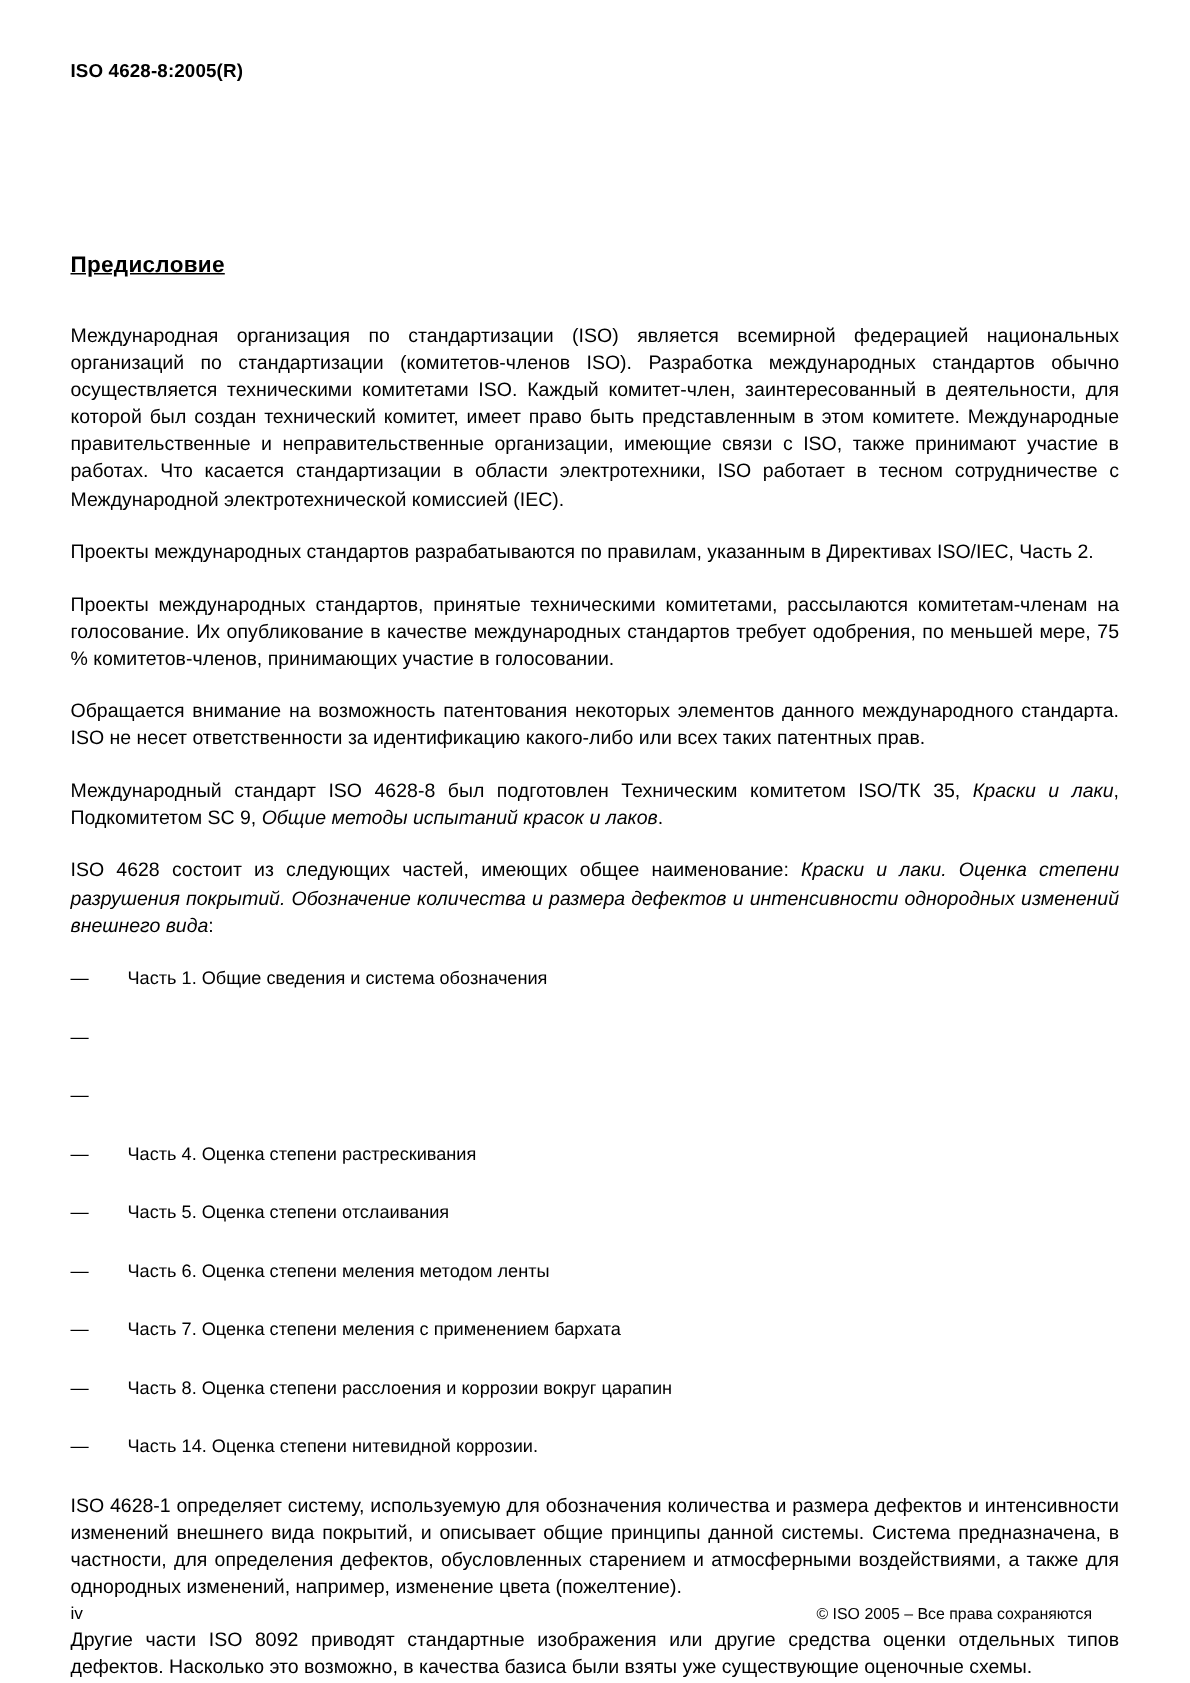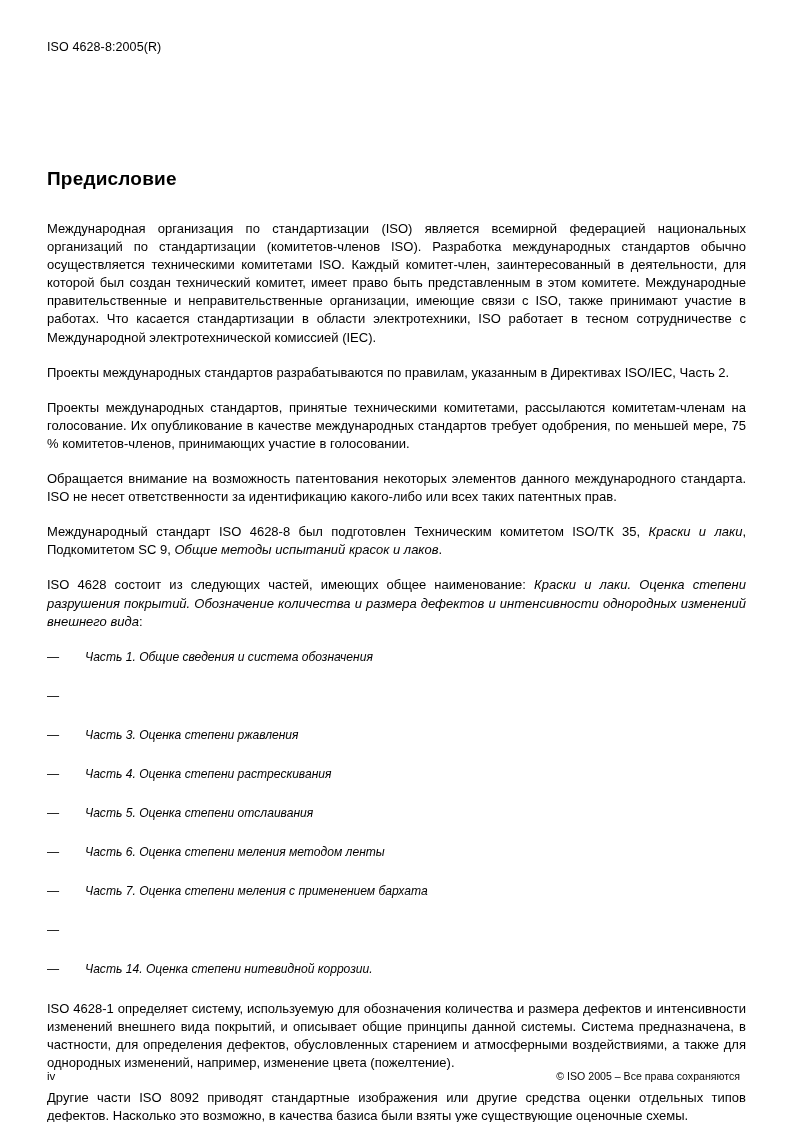--- a/index.html
+++ b/index.html
@@ -20,34 +20,35 @@
     left: 0;
     top: 0;
     width: 793px;
     height: 1122px;
   }
   .header-id {
     position: absolute;
     left: 47px;
     top: 40px;
     font-size: 12.5px;
-    font-weight: normal;
+    font-weight: bold;
     letter-spacing: 0.1px;
   }
   .content {
     position: absolute;
     left: 47px;
     top: 168px;
     width: 699px;
   }
   .section-title {
-    font-size: 19px;
+    font-size: 15px;
     font-weight: bold;
     margin: 0 0 30px 0;
     letter-spacing: 0.2px;
+    text-decoration: underline;
   }
   p.para {
     margin: 0 0 17px 0;
     font-size: 13px;
     line-height: 18.1px;
     text-align: justify;
     text-justify: inter-word;
   }
   .it {
     font-style: italic;
@@ -63,39 +64,38 @@
     margin: 0 0 21px 0;
     display: flex;
     align-items: flex-start;
   }
   .list li .dash {
     width: 38px;
     flex: 0 0 38px;
     font-style: normal;
   }
   .list li .item-text {
-    font-style: italic;
   }
   .footer {
     position: absolute;
     left: 47px;
     top: 1070px;
     width: 699px;
     display: flex;
     justify-content: space-between;
     align-items: baseline;
     font-size: 11px;
     text-align: center;
   }
   .footer .page-num {
     font-size: 11.5px;
   }
   .footer .copyright {
     font-size: 10.6px;
-    margin-right: 6px;
+    margin-right: 18px;
   }
 </style>
 </head>
 <body>
 
 <div class="page">
 
   <div class="header-id">ISO 4628-8:2005(R)</div>
 
   <div class="content">
@@ -121,40 +121,40 @@
     <ul class="list">
       <li>
         <span class="dash">—</span>
         <span class="item-text">Часть 1. Общие сведения и система обозначения</span>
       </li>
       <li>
         <span class="dash">—</span>
       </li>
       <li>
         <span class="dash">—</span>
-        <span class="item-text">Часть 3. Оценка степени ржавления</span>
       </li>
       <li>
         <span class="dash">—</span>
         <span class="item-text">Часть 4. Оценка степени растрескивания</span>
       </li>
       <li>
         <span class="dash">—</span>
         <span class="item-text">Часть 5. Оценка степени отслаивания</span>
       </li>
       <li>
         <span class="dash">—</span>
         <span class="item-text">Часть 6. Оценка степени меления методом ленты</span>
       </li>
       <li>
         <span class="dash">—</span>
         <span class="item-text">Часть 7. Оценка степени меления с применением бархата</span>
       </li>
       <li>
         <span class="dash">—</span>
+        <span class="item-text">Часть 8. Оценка степени расслоения и коррозии вокруг царапин</span>
       </li>
       <li>
         <span class="dash">—</span>
         <span class="item-text">Часть 14. Оценка степени нитевидной коррозии.</span>
       </li>
     </ul>
 
     <p class="para">ISO 4628-1 определяет систему, используемую для обозначения количества и размера дефектов и интенсивности изменений внешнего вида покрытий, и описывает общие принципы данной системы. Система предназначена, в частности, для определения дефектов, обусловленных старением и атмосферными воздействиями, а также для однородных изменений, например, изменение цвета (пожелтение).</p>
 
     <p class="para">Другие части ISO 8092 приводят стандартные изображения или другие средства оценки отдельных типов дефектов. Насколько это возможно, в качества базиса были взяты уже существующие оценочные схемы.</p>

